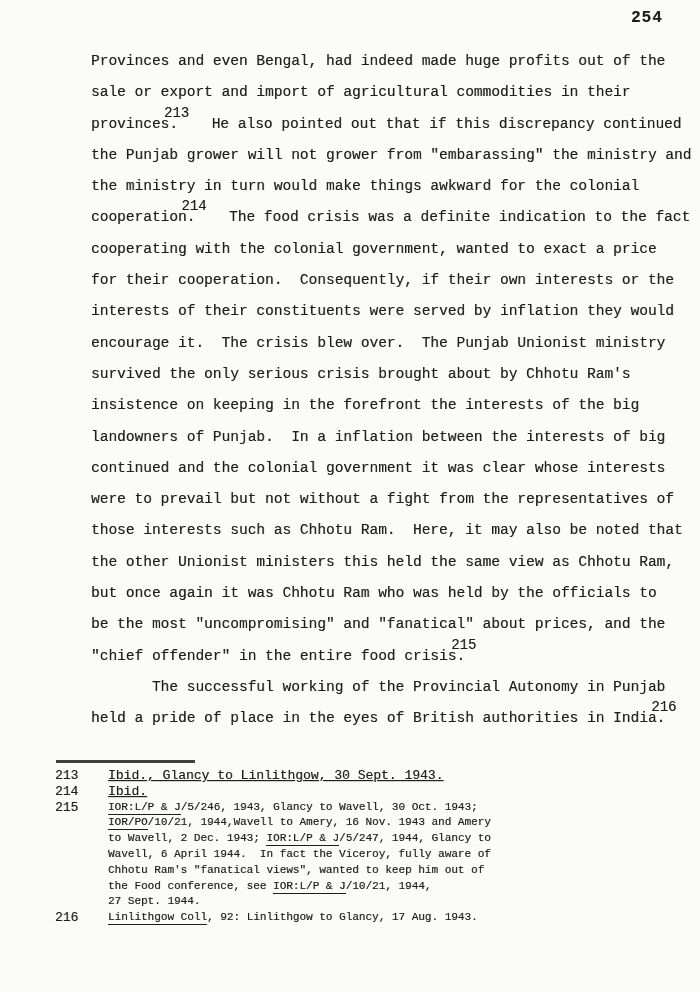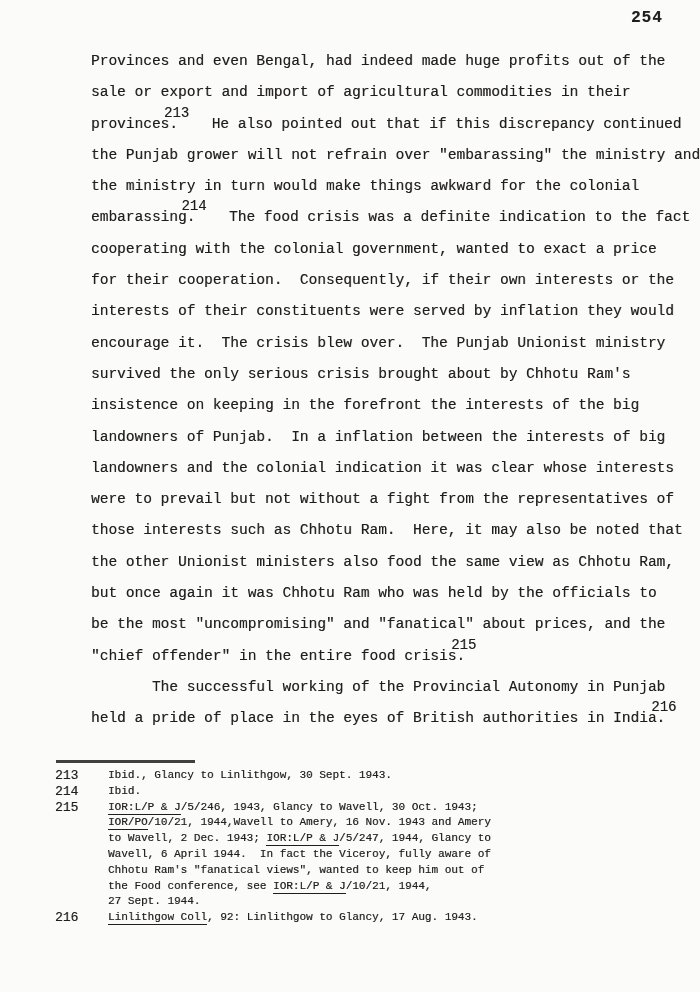--- a/index.html
+++ b/index.html
@@ -81,47 +81,48 @@
   }
   .fn-lines {
     flex: 1;
   }
   .fn-line {
     white-space: pre;
     font-size: 11px;
   }
   
   .fn-row.fn-sm .fn-line {
-    font-size: 11px;
+    font-size: 13px;
+    text-decoration: underline;
   }
 </style>
 </head>
 <body style="background: rgb(251, 251, 249);">
 
 <div class="page" style="color: rgb(32, 30, 28);">
   <div class="page-number">254</div>
 
   <div class="body-text" id="body-text">
       <div class="bline"><span>Provinces and even Bengal, had indeed made huge profits out of the</span></div>
       <div class="bline"><span>sale or export and import of agricultural commodities in their</span></div>
       <div class="bline"><span>provinces.</span><span class="sup">213</span><span>  He also pointed out that if this discrepancy continued</span></div>
-      <div class="bline"><span>the Punjab grower will not refrain over "embarassing" the ministry and</span></div>
+      <div class="bline"><span>the Punjab grower will not grower from "embarassing" the ministry and</span></div>
       <div class="bline"><span>the ministry in turn would make things awkward for the colonial</span></div>
-      <div class="bline"><span>embarassing.</span><span class="sup">214</span><span>  The food crisis was a definite indication to the fact</span></div>
+      <div class="bline"><span>cooperation.</span><span class="sup">214</span><span>  The food crisis was a definite indication to the fact</span></div>
       <div class="bline"><span>cooperating with the colonial government, wanted to exact a price</span></div>
       <div class="bline"><span>for their cooperation.  Consequently, if their own interests or the</span></div>
       <div class="bline"><span>interests of their constituents were served by inflation they would</span></div>
       <div class="bline"><span>encourage it.  The crisis blew over.  The Punjab Unionist ministry</span></div>
       <div class="bline"><span>survived the only serious crisis brought about by Chhotu Ram's</span></div>
       <div class="bline"><span>insistence on keeping in the forefront the interests of the big</span></div>
       <div class="bline"><span>landowners of Punjab.  In a inflation between the interests of big</span></div>
-      <div class="bline"><span>landowners and the colonial indication it was clear whose interests</span></div>
+      <div class="bline"><span>continued and the colonial government it was clear whose interests</span></div>
       <div class="bline"><span>were to prevail but not without a fight from the representatives of</span></div>
       <div class="bline"><span>those interests such as Chhotu Ram.  Here, it may also be noted that</span></div>
-      <div class="bline"><span>the other Unionist ministers also food the same view as Chhotu Ram,</span></div>
+      <div class="bline"><span>the other Unionist ministers this held the same view as Chhotu Ram,</span></div>
       <div class="bline"><span>but once again it was Chhotu Ram who was held by the officials to</span></div>
       <div class="bline"><span>be the most "uncompromising" and "fanatical" about prices, and the</span></div>
       <div class="bline"><span>"chief offender" in the entire food crisis.</span><span class="sup">215</span></div>
       <div class="bline"><span>       The successful working of the Provincial Autonomy in Punjab</span></div>
       <div class="bline"><span>held a pride of place in the eyes of British authorities in India.</span><span class="sup">216</span></div>
     </div>
 
   <div class="fn-separator"></div>
 
   <div class="footnotes" id="footnotes">

